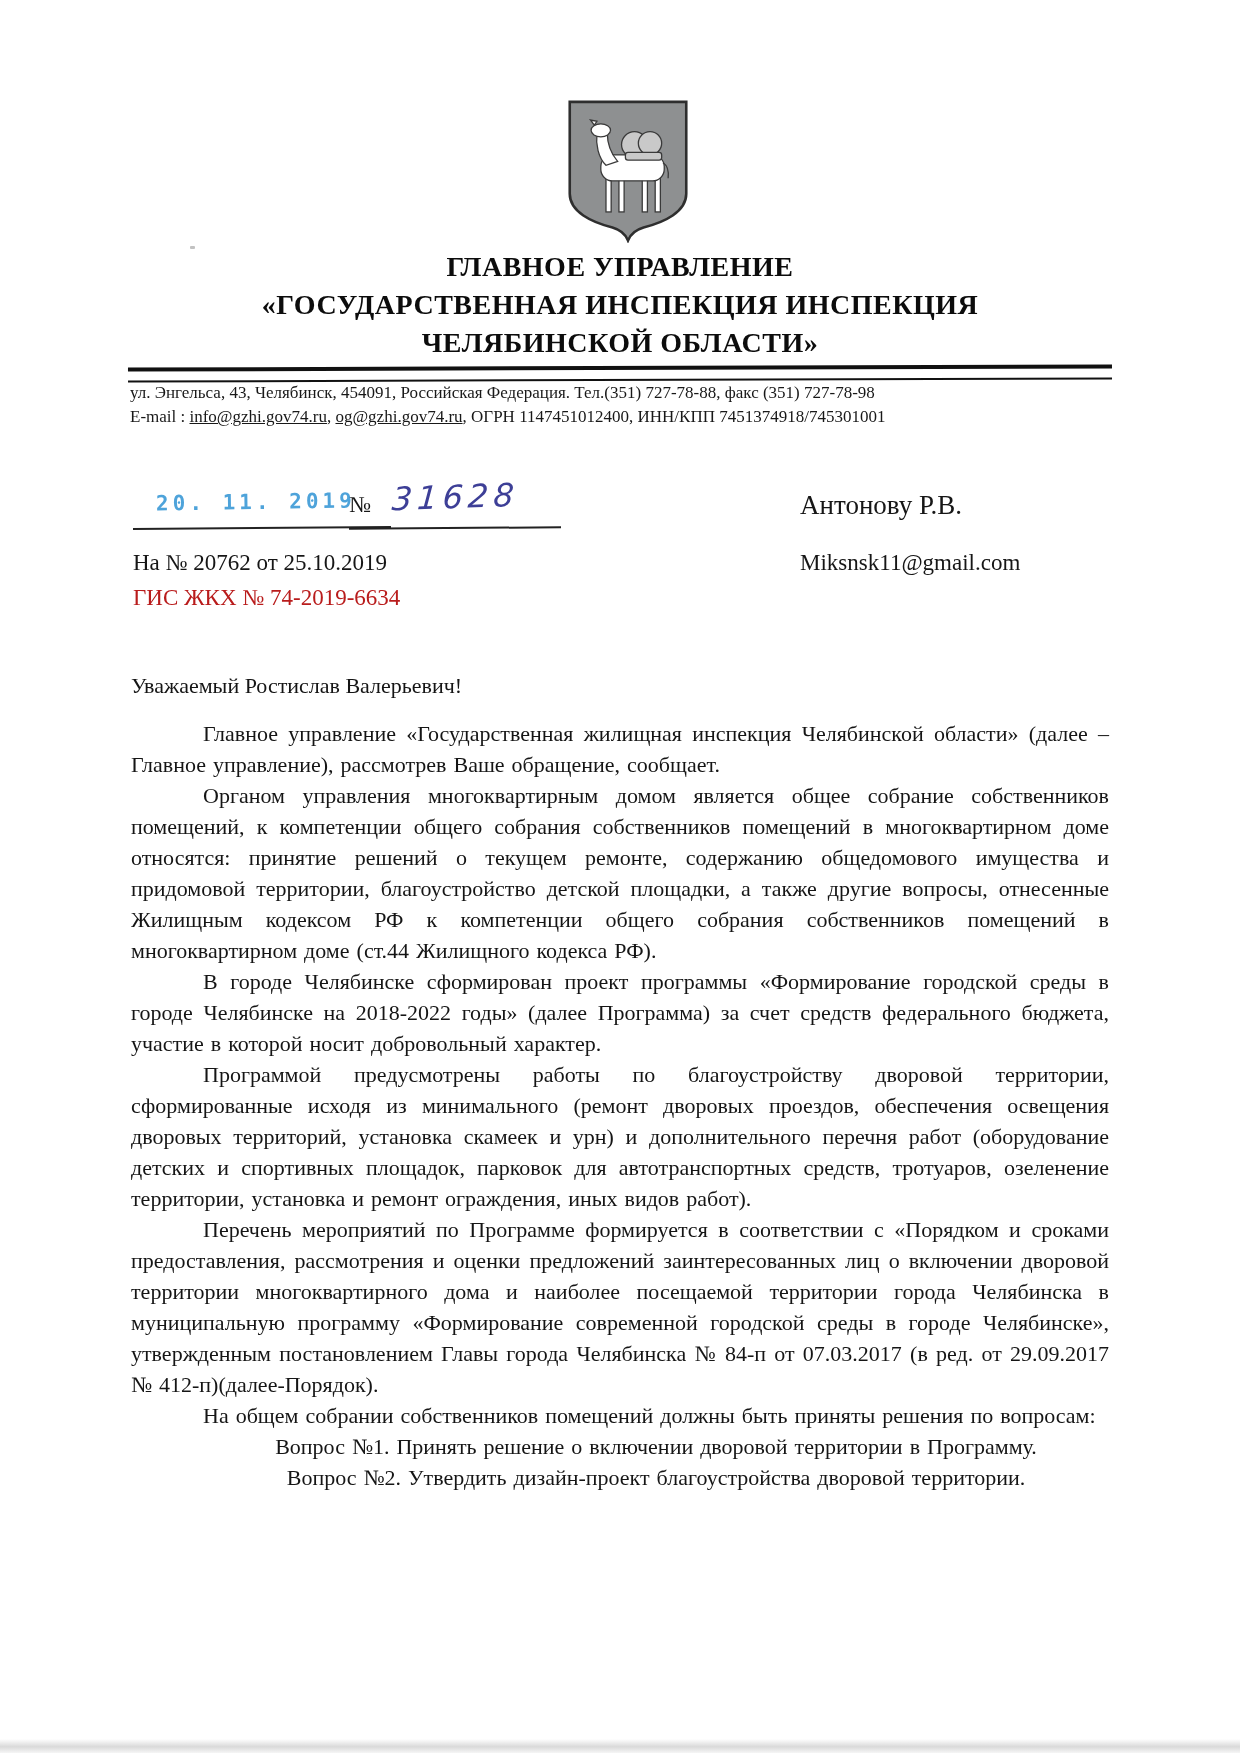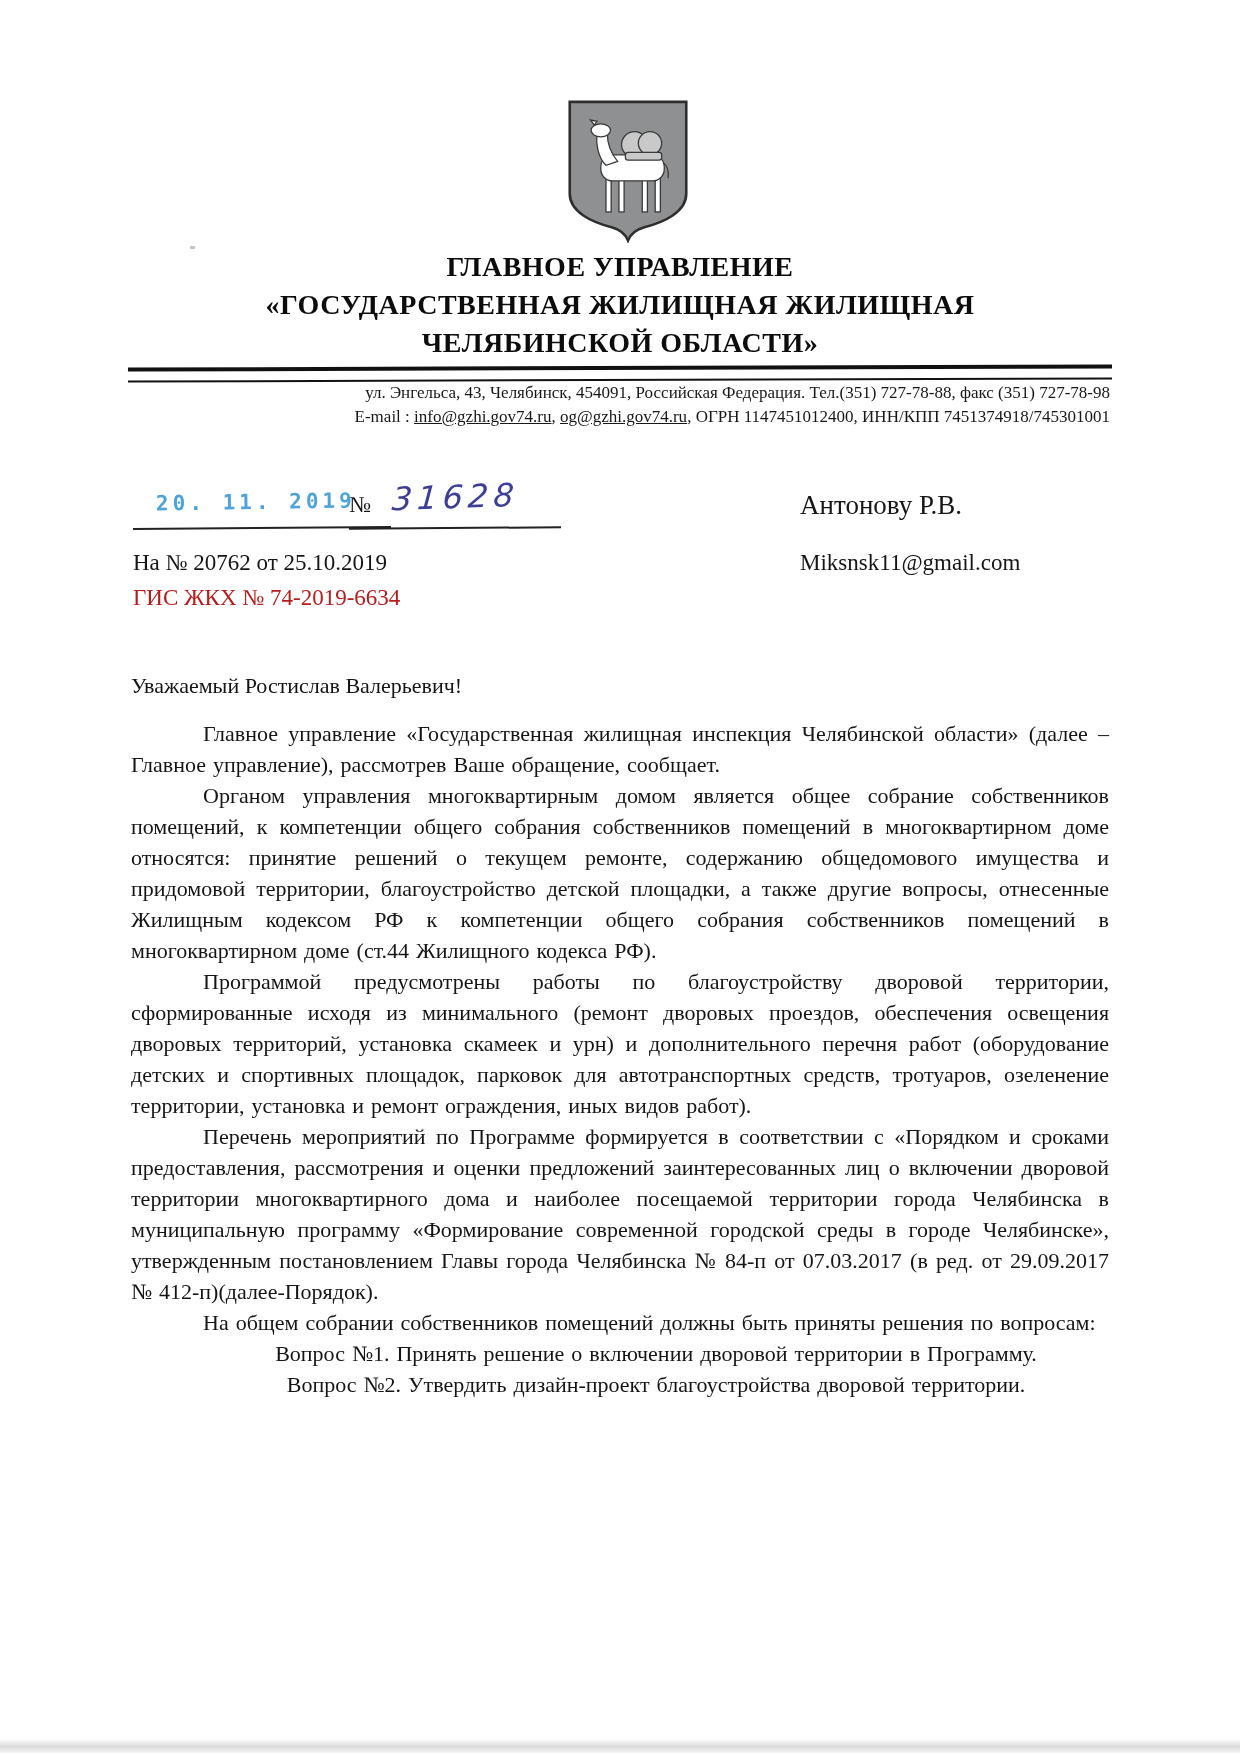--- a/index.html
+++ b/index.html
@@ -20,21 +20,21 @@
   }
   .org1{top:248px;}
   .org2{top:286px;}
   .org3{top:324px;}
   .rule{
     position:absolute;left:128px;top:366px;width:984px;height:9px;
     border-top:4px solid #111;border-bottom:2px solid #111;
     transform:rotate(-0.18deg);
   }
   .addr{
-    position:absolute;left:130px;width:980px;text-align:right;
+    position:absolute;left:130px;width:980px;text-align:left;
     font-size:17px;color:#181818;white-space:pre-wrap;
   }
   .addr1{top:383px;}
   .addr2{top:407px;}
   .u{text-decoration:underline;}
   
   .date-stamp{
     position:absolute;left:156px;top:490px;
     font-family:"DejaVu Sans Mono", monospace;
     font-weight:bold;font-size:21px;letter-spacing:4px;
@@ -91,21 +91,21 @@
         <path d="M24 21 l-3 -4 l5 1 z" fill="#ffffff"></path>
         <path d="M77 50 q5 3 4 12" fill="none"></path>
         <circle cx="55" cy="36" r="10" fill="#c9c9c9"></circle>
         <circle cx="67" cy="35" r="9" fill="#c9c9c9"></circle>
         <rect x="48" y="42" width="28" height="6" rx="2" fill="#c9c9c9"></rect>
       </g>
     </svg>
   </div>
 
   <div class="org-name org1">ГЛАВНОЕ УПРАВЛЕНИЕ</div>
-  <div class="org-name org2">«ГОСУДАРСТВЕННАЯ ЖИЛИЩНАЯ ЖИЛИЩНАЯ</div>
+  <div class="org-name org2">«ГОСУДАРСТВЕННАЯ ИНСПЕКЦИЯ ИНСПЕКЦИЯ</div>
   <div class="org-name org3">ЧЕЛЯБИНСКОЙ ОБЛАСТИ»</div>
 
   <div class="rule"></div>
 
   <div class="addr addr1">ул. Энгельса, 43, Челябинск, 454091, Российская Федерация. Тел.(351) 727-78-88, факс (351) 727-78-98</div>
   <div class="addr addr2"><span>E-mail : </span><span class="u">info@gzhi.gov74.ru</span><span>, </span><span class="u">og@gzhi.gov74.ru</span><span>, ОГРН 1147451012400, ИНН/КПП 7451374918/745301001</span></div>
 
   <div class="date-stamp">20. 11. 2019</div>
   <div class="uline1"></div>
   <div class="num-sign">№</div>
@@ -113,20 +113,21 @@
   <div class="uline2"></div>
   <div class="recipient">Антонову Р.В.</div>
   <div class="reply-to">На № 20762 от 25.10.2019</div>
   <div class="gis">ГИС ЖКХ № 74-2019-6634</div>
   <div class="rec-mail">Miksnsk11@gmail.com</div>
 
   <div class="body-block">
     <div class="salutation">Уважаемый Ростислав Валерьевич!</div>
     <p>Главное управление «Государственная жилищная инспекция Челябинской области» (далее – Главное управление), рассмотрев Ваше обращение, сообщает.</p>
     <p>Органом управления многоквартирным домом является общее собрание собственников помещений, к компетенции общего собрания собственников помещений в многоквартирном доме относятся: принятие решений о текущем ремонте, содержанию общедомового имущества и придомовой территории, благоустройство детской площадки, а также другие вопросы, отнесенные Жилищным кодексом РФ к компетенции общего собрания собственников помещений в многоквартирном доме (ст.44 Жилищного кодекса РФ).</p>
+    <p>В городе Челябинске сформирован проект программы «Формирование городской среды в городе Челябинске на 2018-2022 годы» (далее Программа) за счет средств федерального бюджета, участие в которой носит добровольный характер.</p>
     <p>Программой предусмотрены работы по благоустройству дворовой территории, сформированные исходя из минимального (ремонт дворовых проездов, обеспечения освещения дворовых территорий, установка скамеек и урн) и дополнительного перечня работ (оборудование детских и спортивных площадок, парковок для автотранспортных средств, тротуаров, озеленение территории, установка и ремонт ограждения, иных видов работ).</p>
     <p>Перечень мероприятий по Программе формируется в соответствии с «Порядком и сроками предоставления, рассмотрения и оценки предложений заинтересованных лиц о включении дворовой территории многоквартирного дома и наиболее посещаемой территории города Челябинска в муниципальную программу «Формирование современной городской среды в городе Челябинске», утвержденным постановлением Главы города Челябинска № 84-п от 07.03.2017 (в ред. от 29.09.2017 № 412-п)(далее-Порядок).</p>
     <p>На общем собрании собственников помещений должны быть приняты решения по вопросам:</p>
     <p class="noj">Вопрос №1. Принять решение о включении дворовой территории в Программу.</p>
     <p class="noj">Вопрос №2. Утвердить дизайн-проект благоустройства дворовой территории.</p>
   </div>
 
 </div>
 
 </body></html>

